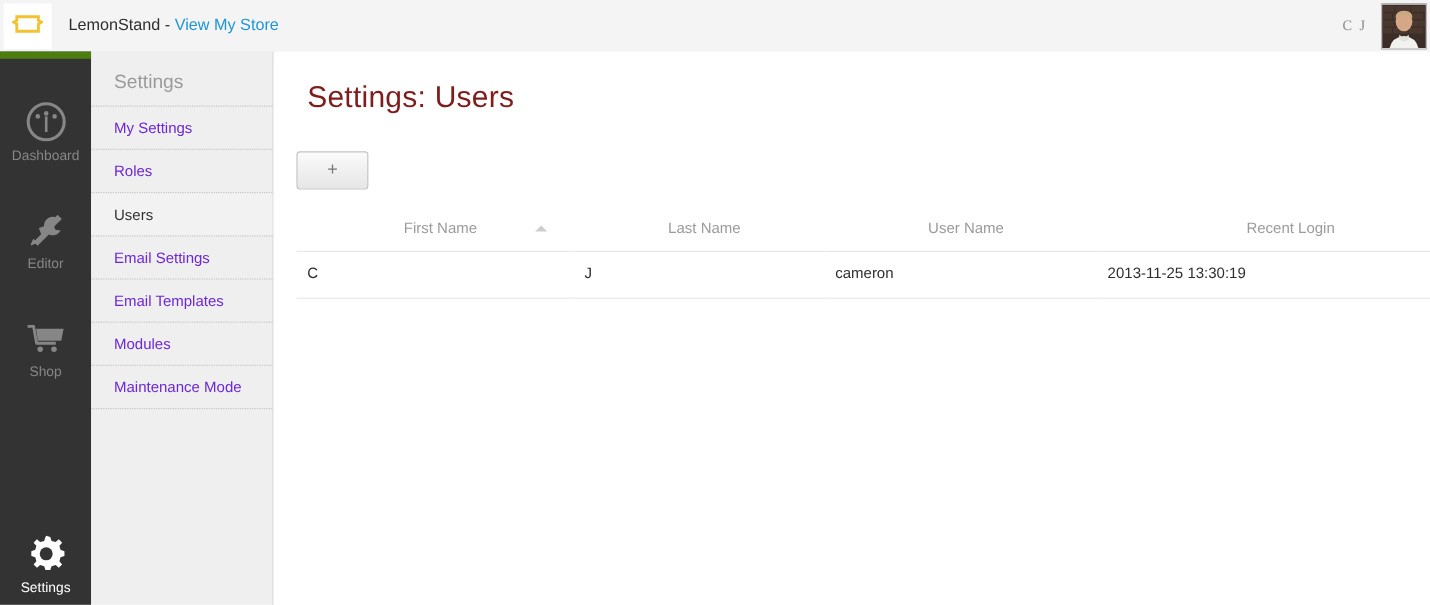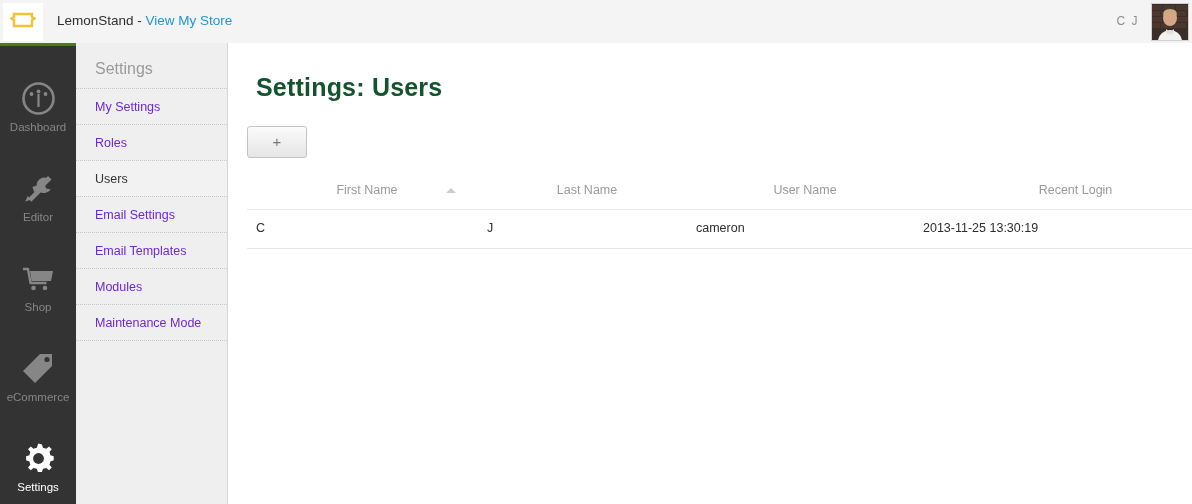--- a/index.html
+++ b/index.html
@@ -48,39 +48,40 @@
     cursor: pointer;
   }
   #user-initials {
     position: absolute;
     right: 53px; top: 0;
     height: 42px;
     line-height: 42px;
     font-size: 12px;
     color: #8d8d8d;
     letter-spacing: 1.5px;
+    font-family: Liberation Serif, serif;
   }
   #avatar {
     position: absolute;
     right: 3px; top: 3px;
     width: 38px; height: 38px;
     border: 1px solid #d0d0d0;
     background: #2a2220;
     box-sizing: border-box;
     overflow: hidden;
     cursor: pointer;
   }
 
   
   #rail {
     position: absolute;
     left: 0; top: 43px;
     width: 76px; height: 461px;
     background: #333333;
-    border-top: 3px solid #4d7c0f;
+    border-top: 6px solid #4d7c0f;
     box-sizing: border-box;
   }
   .rail-item {
     position: absolute;
     left: 0;
     width: 76px;
     text-align: center;
     cursor: pointer;
     color: #868686;
   }
@@ -134,24 +135,24 @@
 
   
   #main {
     position: absolute;
     left: 228px; top: 43px;
     width: 964px; height: 461px;
     background: #ffffff;
   }
   #page-title {
     position: absolute;
-    left: 28px; top: 30px;
+    left: 28px; top: 24px;
     font-size: 25px;
-    font-weight: bold;
-    color: #14532d;
+    font-weight: normal;
+    color: #7f1d1d;
     margin: 0;
     letter-spacing: 0.2px;
   }
   #add-button {
     position: absolute;
     left: 19px; top: 83px;
     width: 60px; height: 32px;
     border: 1px solid #c4c4c4;
     border-radius: 3px;
     background: linear-gradient(to bottom, #fbfbfb 0%, #f0f0f0 50%, #e6e6e6 100%);
@@ -285,29 +286,20 @@
           <path d="M3 9 h5 l2.5 14 h16"></path>
         </g>
         <path d="M10 11 h23 l-2 10 h-19.5 Z" fill="currentColor"></path>
         <circle cx="13.5" cy="28" r="2.3" fill="currentColor"></circle>
         <circle cx="25" cy="28" r="2.3" fill="currentColor"></circle>
       </svg>
     </div>
     <div class="rail-label">Shop</div>
   </div>
 
-  <div class="rail-item" style="top:302px;">
-    <div class="rail-icon">
-      <svg width="37" height="37" viewBox="0 0 37 37" aria-hidden="true">
-        <path d="M20 4 H32 V16 L15 33 L3 21 Z" fill="currentColor"></path>
-        <circle cx="27" cy="9.5" r="2.6" fill="#333333"></circle>
-      </svg>
-    </div>
-    <div class="rail-label">eCommerce</div>
-  </div>
 
   <div class="rail-item active" style="top:392px;">
     <div class="rail-icon">
       <svg width="37" height="37" viewBox="0 0 37 37" aria-hidden="true">
         <path fill="currentColor" d="M18.5 3.5 l3.4 1 1.1 3.3 3.4 .9 2.6 -2.3 2.8 2.8 -2.3 2.6 .9 3.4 3.3 1.1 0 4 -3.3 1.1 -.9 3.4 2.3 2.6 -2.8 2.8 -2.6 -2.3 -3.4 .9 -1.1 3.3 -4 0 -1.1 -3.3 -3.4 -.9 -2.6 2.3 -2.8 -2.8 2.3 -2.6 -.9 -3.4 -3.3 -1.1 0 -4 3.3 -1.1 .9 -3.4 -2.3 -2.6 2.8 -2.8 2.6 2.3 3.4 -.9 1.1 -3.3 Z"></path>
         <circle cx="18.5" cy="18.5" r="5.4" fill="#333333"></circle>
       </svg>
     </div>
     <div class="rail-label">Settings</div>
   </div>

